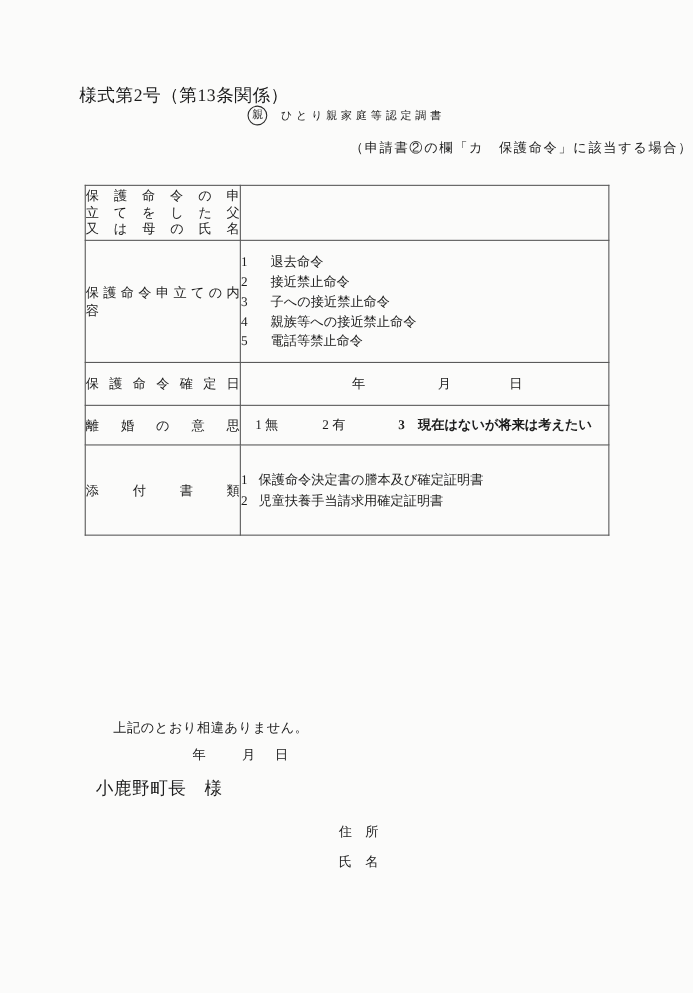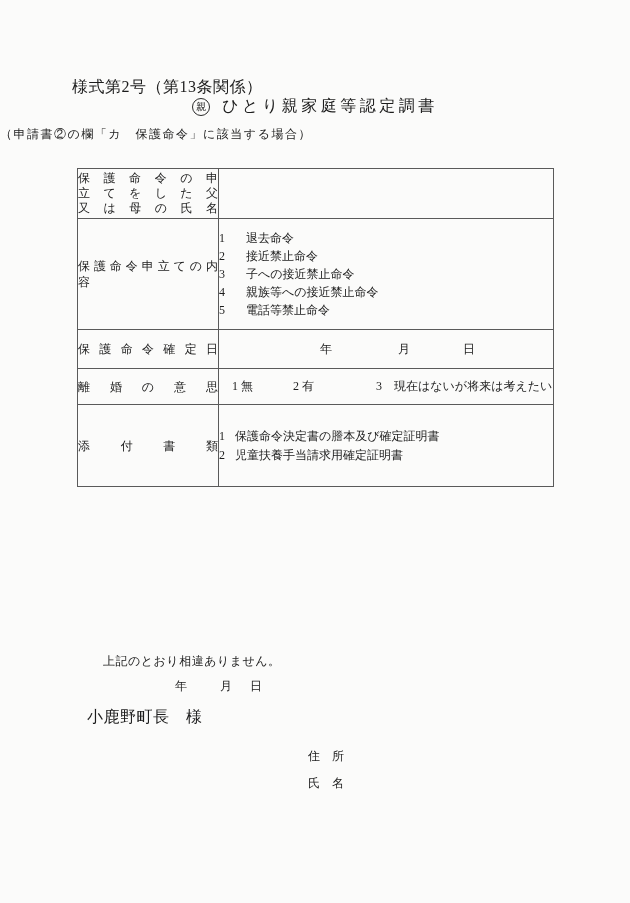--- a/index.html
+++ b/index.html
@@ -20,23 +20,23 @@
   }
   .title-line{
     position:absolute;left:0;top:96px;width:630px;
     display:flex;justify-content:center;align-items:center;
   }
   .circle-mark{
     display:inline-flex;justify-content:center;align-items:center;
     width:16px;height:16px;border:1px solid #2a2a2a;border-radius:50%;
     font-size:10px;line-height:1;margin-right:12px;flex:0 0 auto;
   }
-  .doc-title{font-size:16px;letter-spacing:3.5px;white-space:pre;}
+  .doc-title{font-size:10px;letter-spacing:3.5px;white-space:pre;}
   .subtitle-line{
-    position:absolute;left:0;top:126px;width:630px;text-align:left;
+    position:absolute;left:0;top:126px;width:630px;text-align:right;
     font-size:12px;letter-spacing:1.5px;white-space:pre;
   }
 
   
   table.form{
     position:absolute;left:77px;top:168px;
     width:476px;border-collapse:collapse;table-layout:fixed;
   }
   table.form td{
     border:1px solid #5a5a5a;
@@ -71,21 +71,21 @@
   tr.r3 .num{width:27px;}
   tr.r8 .num{width:16px;}
   td.cnt-r8{padding-left:13px;}
 
   .date-line{display:flex;padding-left:101px;white-space:pre;}
   .date-line .dm{margin-left:66px;}
   .date-line .dd{margin-left:53px;}
 
   .divorce-line{display:flex;padding-left:13px;white-space:pre;}
   .divorce-line .opt2{margin-left:40px;}
-  .divorce-line .opt3{margin-left:62px;}
+  .divorce-line .opt3{margin-left:48px;font-weight:bold;}
 
   
   .closing-statement{position:absolute;left:103px;top:653px;font-size:12px;letter-spacing:0.5px;white-space:pre;}
   .closing-date{position:absolute;left:175px;top:678px;font-size:12px;display:flex;white-space:pre;}
   .closing-date .dm{margin-left:33px;}
   .closing-date .dd{margin-left:18px;}
   .addressee{position:absolute;left:87px;top:707px;font-size:16px;letter-spacing:0.5px;white-space:pre;font-family:Liberation Serif, serif;}
   .sig-address{position:absolute;left:308px;top:748px;font-size:12px;white-space:pre;}
   .sig-name{position:absolute;left:308px;top:775px;font-size:12px;white-space:pre;}
 </style>

